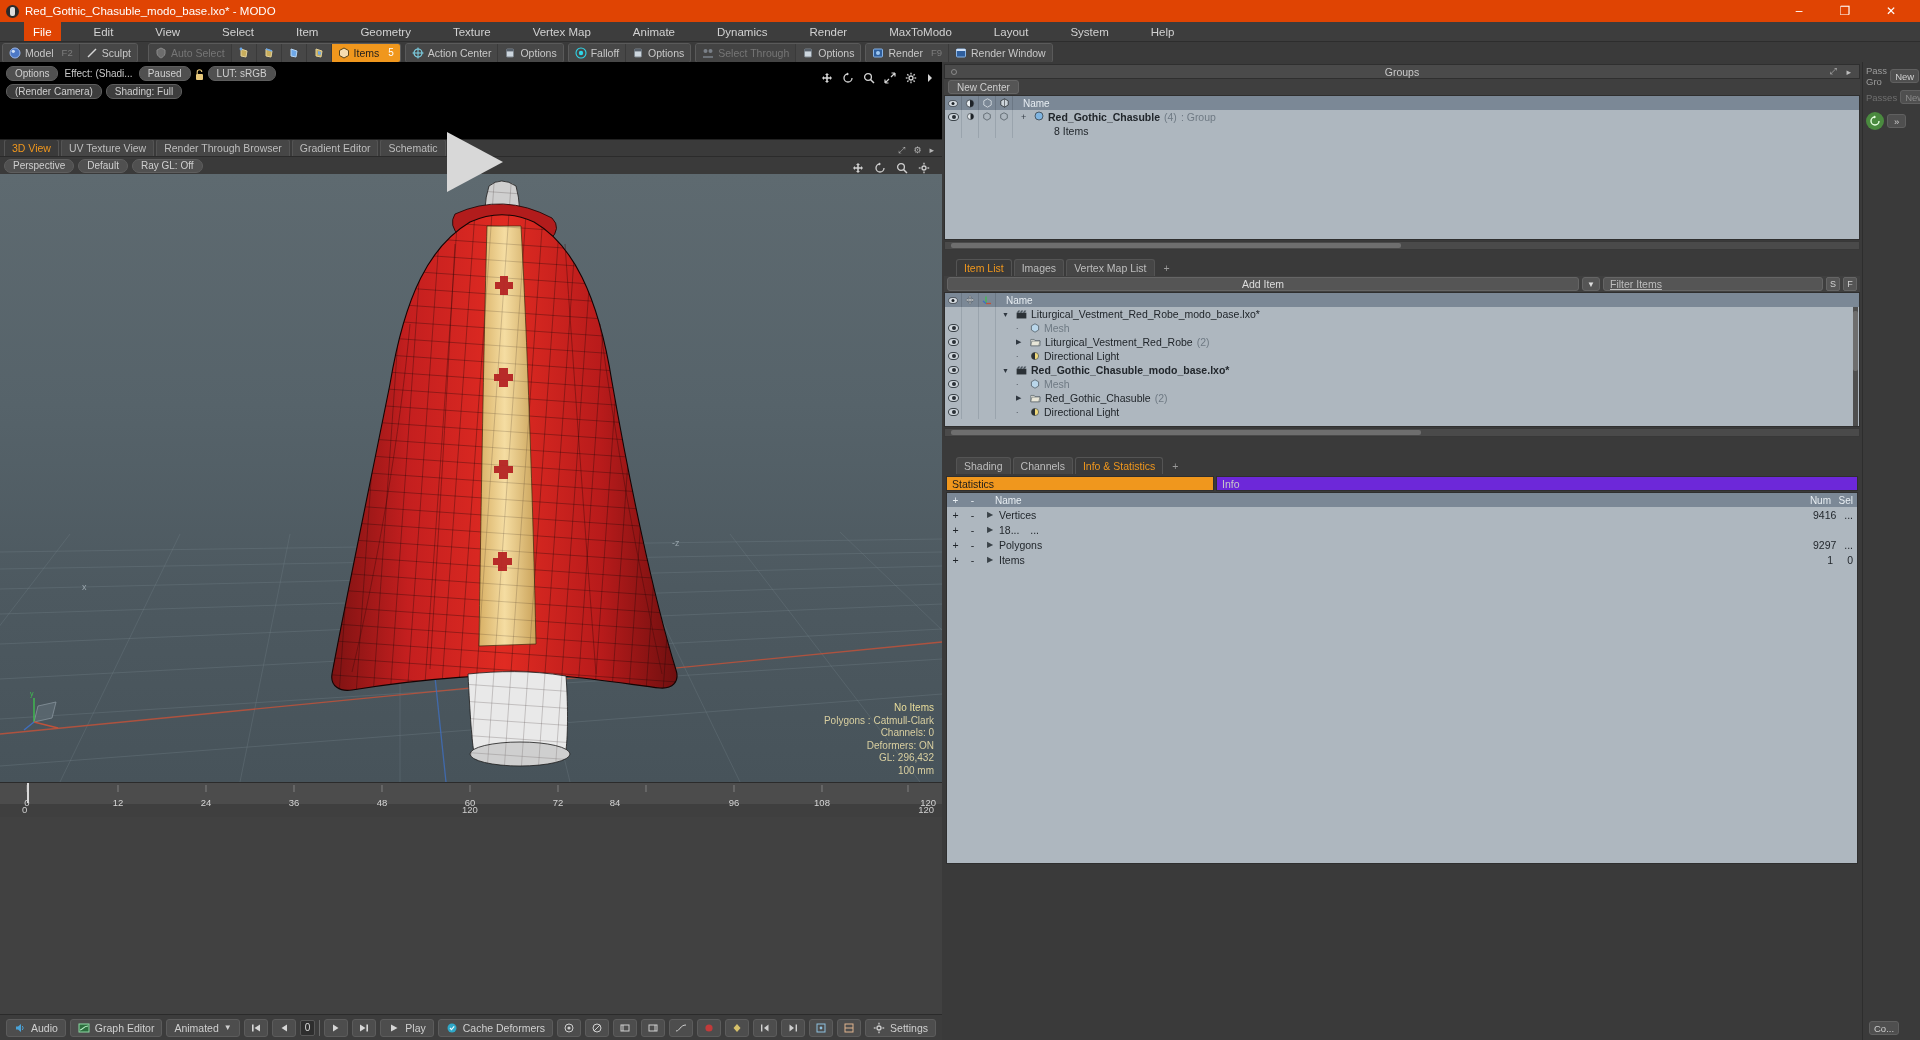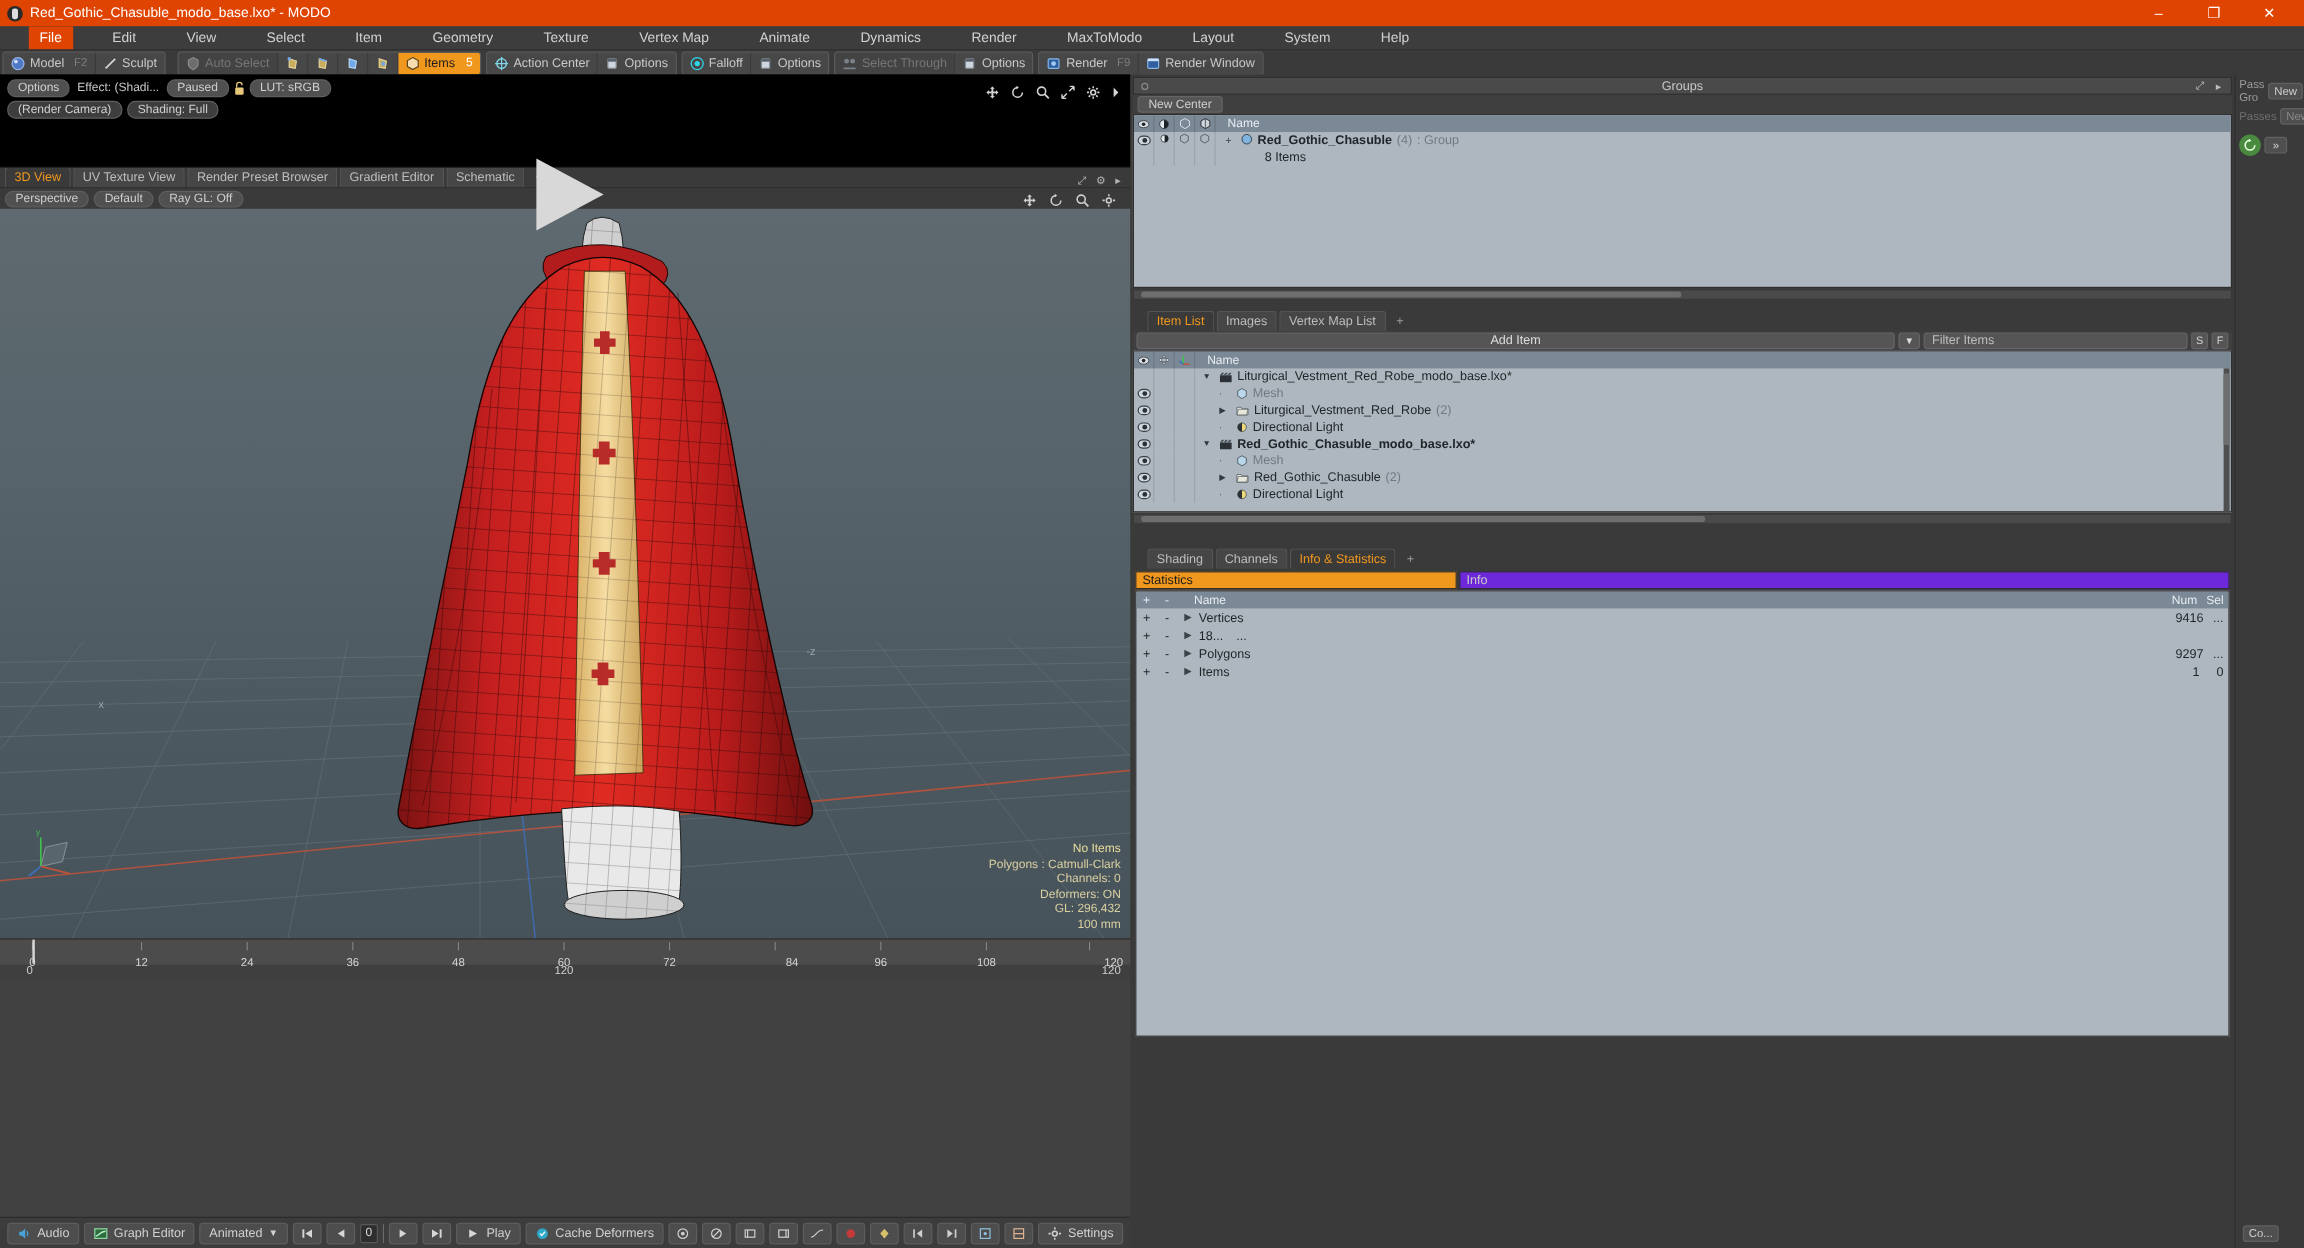--- a/index.html
+++ b/index.html
@@ -154,21 +154,21 @@
   .addbar { height:16px; display:flex; align-items:center; gap:3px; padding:2px 3px;
     background:#3f3f3f; }
   .additem { flex:1 1 auto; height:14px; background:#555; border:1px solid #656565;
     border-radius:3px; color:#ddd; font-size:10.5px; display:flex;
     align-items:center; justify-content:center; }
   .addcaret { width:18px; height:14px; background:#555; border:1px solid #656565;
     border-radius:3px; color:#ddd; font-size:8px; display:flex;
     align-items:center; justify-content:center; }
   .filterbox { width:220px; height:14px; background:#555; border:1px solid #656565;
     border-radius:3px; color:#bdbdbd; font-size:10.5px; display:flex;
-    align-items:flex-start; padding:0 6px; }
+    align-items:flex-start; padding:0 6px;text-decoration:underline; }
   .minibtn { width:14px; height:14px; background:#555; border:1px solid #656565;
     border-radius:2px; color:#d2d2d2; font-size:9px; display:flex;
     align-items:center; justify-content:center; }
 
   .info-panel { position:absolute; left:2px; top:396px; right:2px; bottom:2px; }
   .statbar { height:15px; background:#f0971d; color:#1c1c1c; font-size:10.5px;
     display:flex; align-items:center; padding:0 5px; border:1px solid #2f2f2f; }
   .stat-head { height:14px; background:#7b8896; display:flex; align-items:center;
     font-size:10px; color:#e7edf2; }
   .sh-c { width:17px; text-align:center; }
@@ -449,21 +449,21 @@
             </svg></span>
         <span class="ico" style="width:8px"><svg viewBox="0 0 8 12">
               <path d="M2 2 L6 6 L2 10 Z" fill="#d4d4d4"></path>
             </svg></span>
       </div>
     </div>
 
     <div class="vtabs" id="vtabs">
         <div class="vtab active">3D View</div>
         <div class="vtab">UV Texture View</div>
-        <div class="vtab">Render Preset Browser</div>
+        <div class="vtab">Render Through Browser</div>
         <div class="vtab">Gradient Editor</div>
         <div class="vtab">Schematic</div>
         <div class="vtab plus">+</div>
         <div class="vtabs-right">
           <span style="font-size: 9px;">⤢</span>
           <span style="font-size: 9px;">⚙</span>
           <span style="font-size: 9px;">▸</span>
         </div>
       </div>
 
@@ -631,21 +631,21 @@
       </svg>
       <div class="tl-head"></div>
       <div id="tlnums">
           <div class="tl-num" style="left: 27px;">0</div>
           <div class="tl-num" style="left: 118px;">12</div>
           <div class="tl-num" style="left: 206px;">24</div>
           <div class="tl-num" style="left: 294px;">36</div>
           <div class="tl-num" style="left: 382px;">48</div>
           <div class="tl-num" style="left: 470px;">60</div>
           <div class="tl-num" style="left: 558px;">72</div>
-          <div class="tl-num" style="left: 660px;">84</div>
+          <div class="tl-num" style="left: 615px;">84</div>
           <div class="tl-num" style="left: 734px;">96</div>
           <div class="tl-num" style="left: 822px;">108</div>
           <div class="tl-end">120</div>
         </div>
       <div class="tl-b-num" style="left:22px; bottom:1px">0</div>
       <div class="tl-b-num" style="left:462px; bottom:1px">120</div>
       <div class="tl-b-num" style="right:8px; bottom:1px">120</div>
     </div>
 
     <div class="bottombar">

